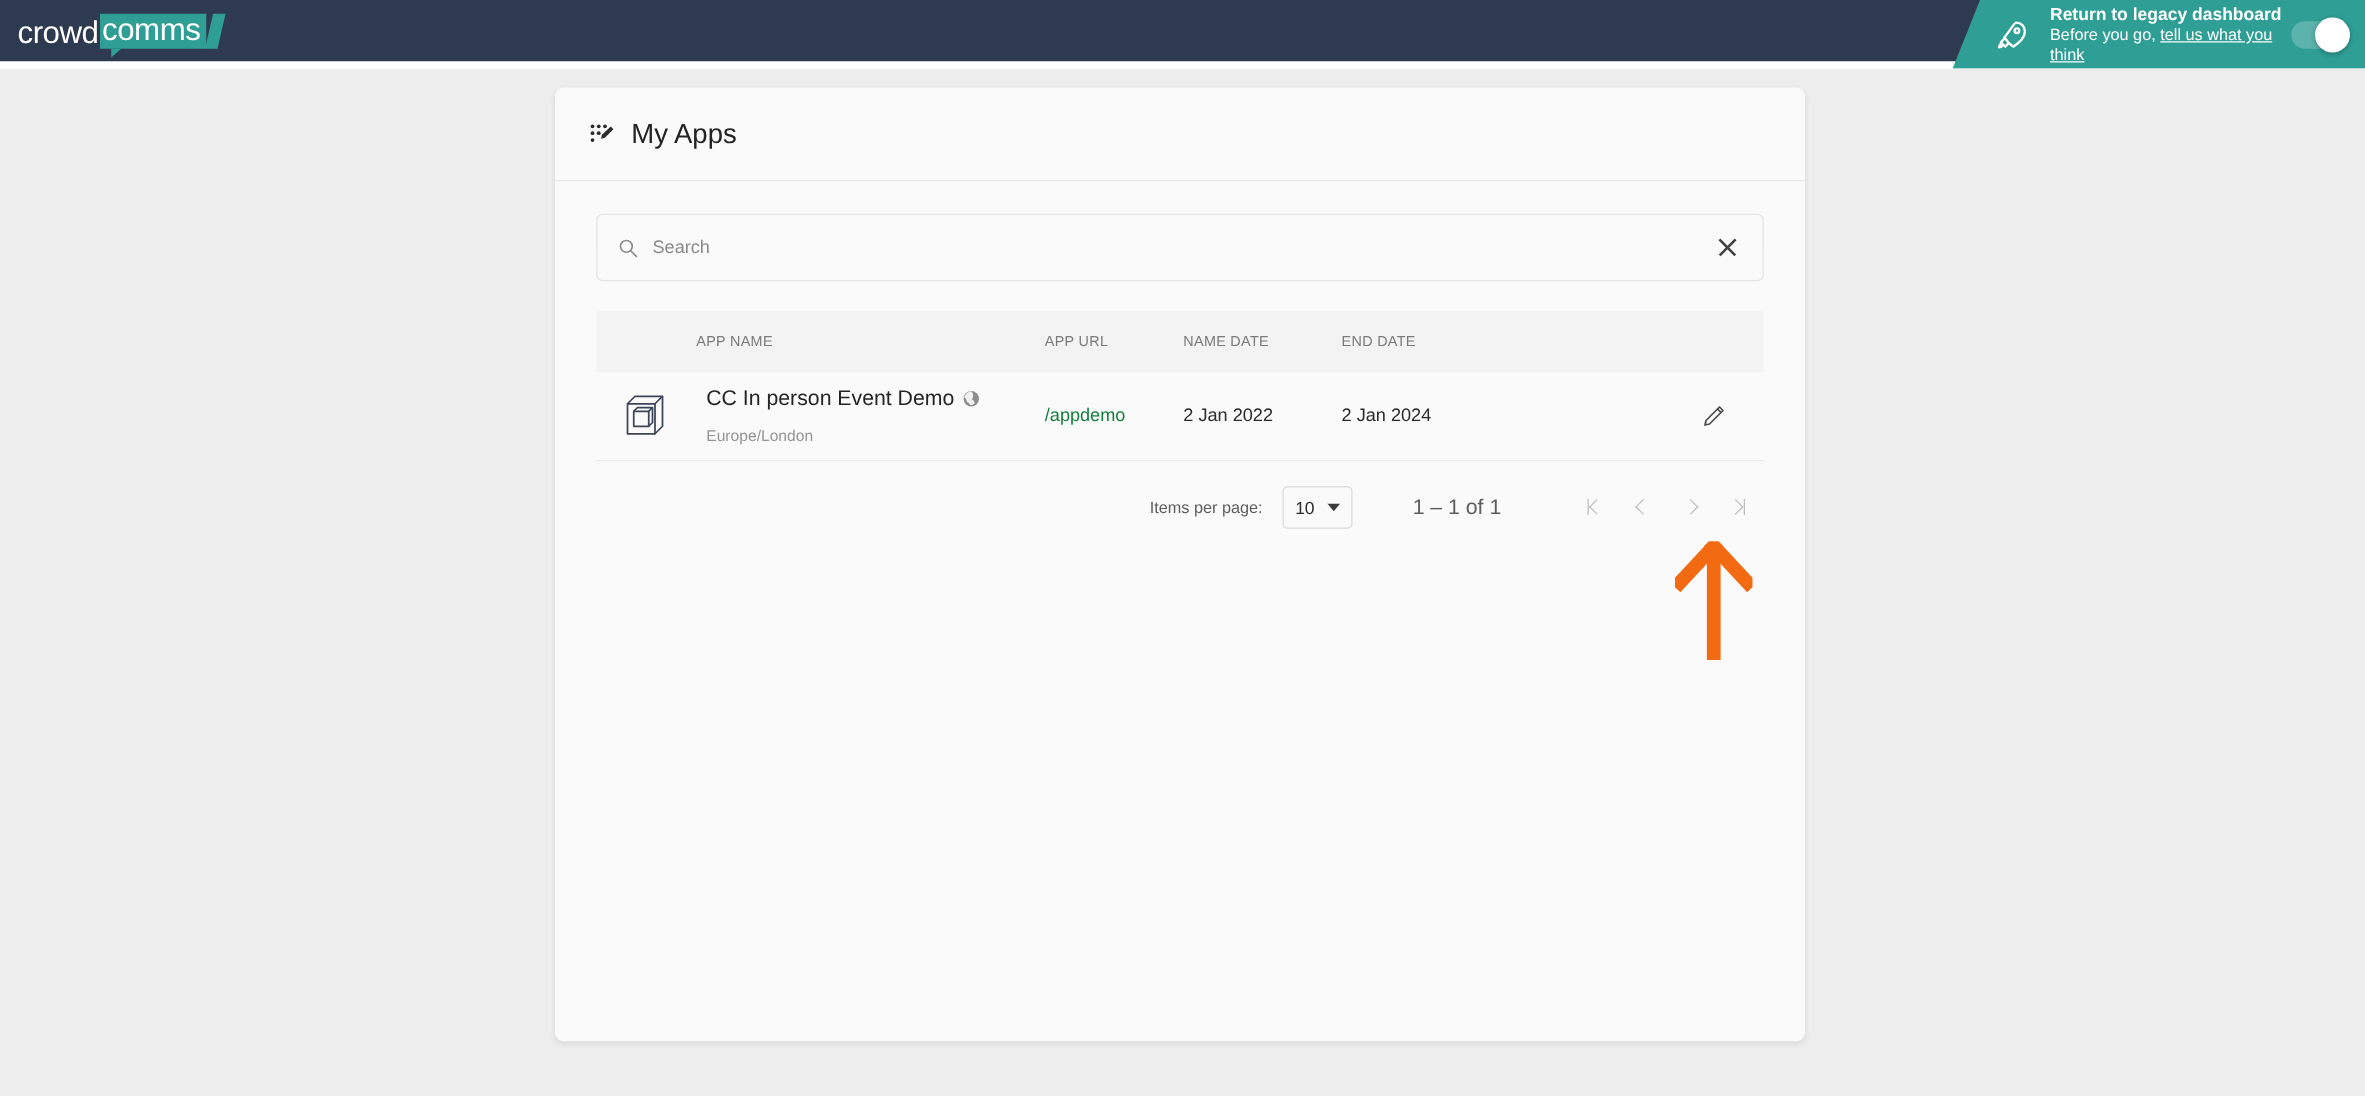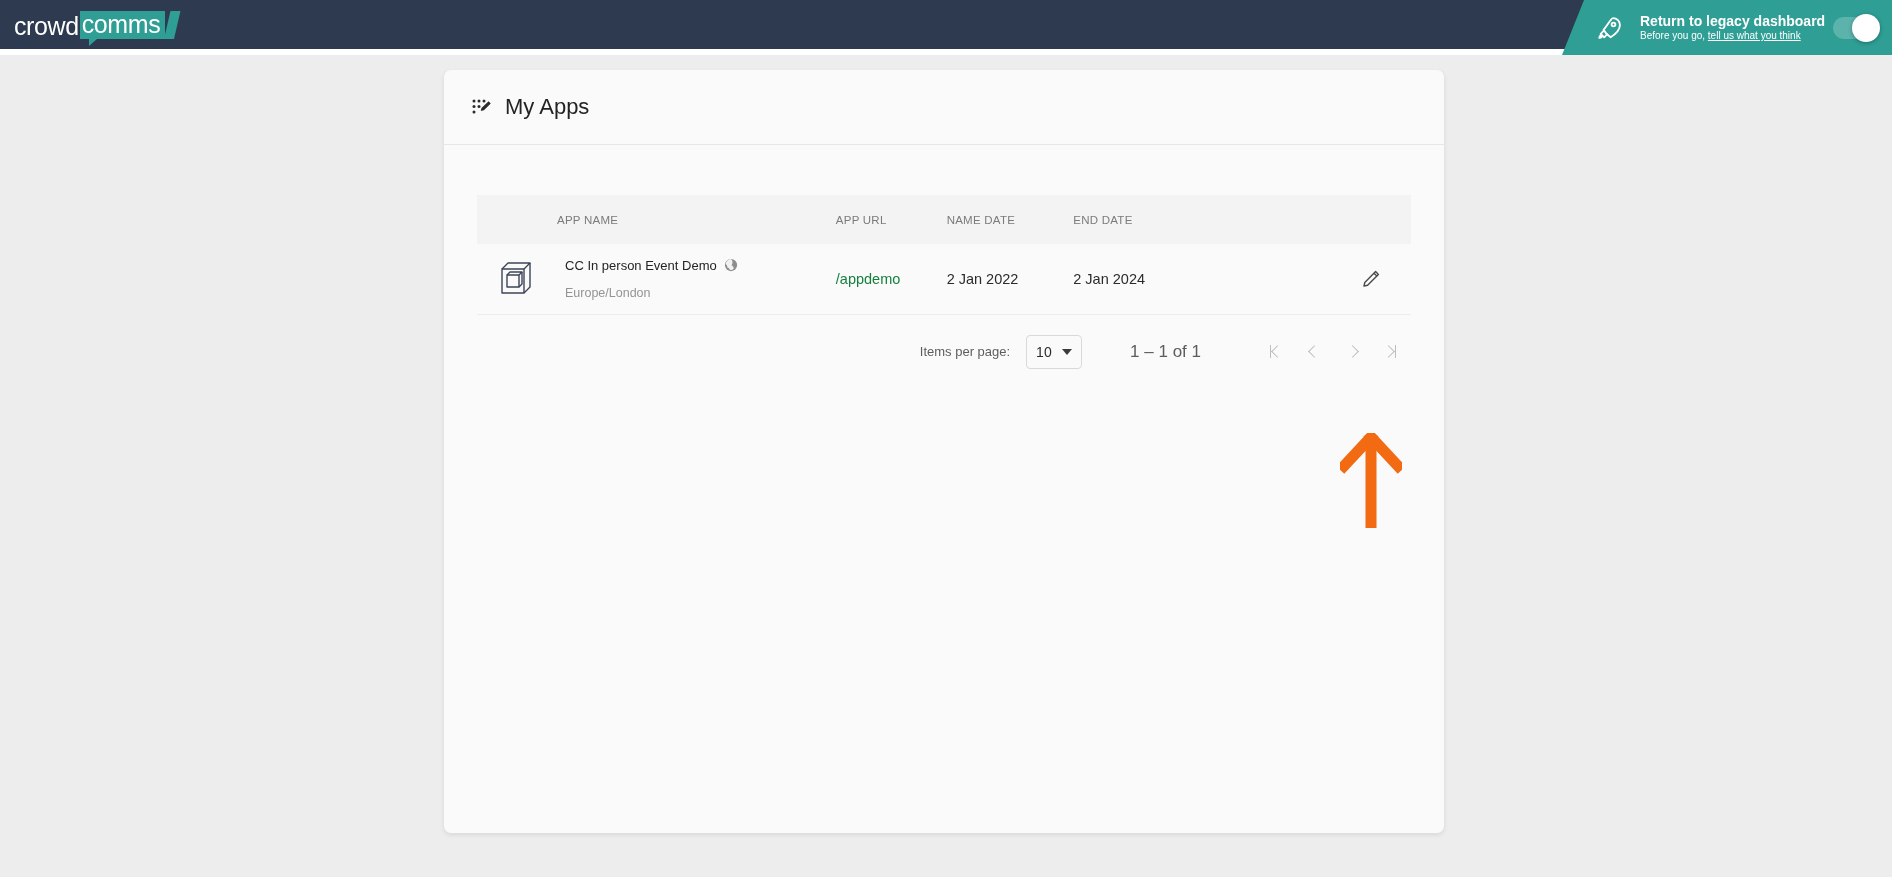--- a/index.html
+++ b/index.html
@@ -98,21 +98,21 @@
     position: absolute; top: 0; right: 0;
     height: 55px; width: 330px;
     background: #2f9e95;
     display: flex; align-items: center;
     clip-path: polygon(22px 0, 100% 0, 100% 100%, 0 100%);
     padding-left: 34px;
   }
   .rocket-icon { margin-right: 16px; display:flex; align-items:center;}
   .legacy-text { color: #ffffff; line-height: 1.25; }
   .legacy-title { font-size: 14px; font-weight: 700; }
-  .legacy-sub { font-size: 10px; font-weight: 400; }
+  .legacy-sub { font-size: 13px; font-weight: 400; }
   .legacy-sub a { color:#ffffff; text-decoration: underline; }
   .toggle {
     margin-left: auto; margin-right: 15px;
     width: 44px; height: 22px; border-radius: 11px;
     background: rgba(255,255,255,0.22);
     position: relative; cursor: pointer; flex: none;
   }
   .toggle .knob {
     position: absolute; right: -3px; top: -3px;
     width: 28px; height: 28px; border-radius: 50%;
@@ -189,21 +189,21 @@
   th.c-ed   { width: 120px; }
   th.c-act  { width: 200px; }
 
   table.apps-table tbody tr { height: 70px; border-bottom: 1px solid #ededed; }
   table.apps-table tbody td { vertical-align: middle; font-size: 14.5px; color: #2b2b2b; }
   td.c-name { padding-left: 0; }
   .name-cell { display: flex; align-items: center; }
   .app-thumb { width: 52px; margin-left: 20px; margin-right: 16px; flex:none; display:flex; }
   .name-main {
     display: flex; align-items: center; gap: 7px;
-    font-size: 13px; color: #242424;
+    font-size: 17px; color: #242424;
   }
   .name-sub { font-size: 12.5px; color: #949494; margin-top: 13px; }
   .url-link { color: #15803d; font-size: 14.5px; text-decoration: none; }
   .edit-btn {
     float: right; margin-right: 26px; cursor: pointer;
     display: flex; align-items: center; justify-content: center;
     width: 28px; height: 28px;
   }
 
   
@@ -317,20 +317,30 @@
             <circle cx="8" cy="9.5" r="1.5"></circle>
           <circle cx="3" cy="15" r="1.5"></circle>
           <path d="M17.6 5.1 18.9 6.4 12.6 12.7 10.6 13.2 11.1 11.2z" stroke="#2b2b2b" stroke-width="1.2" fill="#2b2b2b"></path>
         </svg>
       </span>
       <span class="card-title">My Apps</span>
     </div>
 
     <div class="card-body">
 
+      <div class="search-box">
+        <span class="search-icon">
+          <svg width="17" height="17" viewBox="0 0 18 18" fill="none" stroke="#8a8a8a" stroke-width="1.4">
+            <circle cx="7.5" cy="7.5" r="5"></circle>
+              <line x1="11.2" y1="11.2" x2="16" y2="16" stroke-linecap="round"></line>
+          </svg>
+        </span>
+        <input class="search-input" type="text" placeholder="Search" style="">
+        <span class="clear-x"></span>
+      </div>
 
       <table class="apps-table">
         <thead>
           <tr>
             <th class="c-name">APP NAME</th>
             <th class="c-url">APP URL</th>
             <th class="c-sd">NAME DATE</th>
             <th class="c-ed">END DATE</th>
             <th class="c-act"></th>
           </tr>

